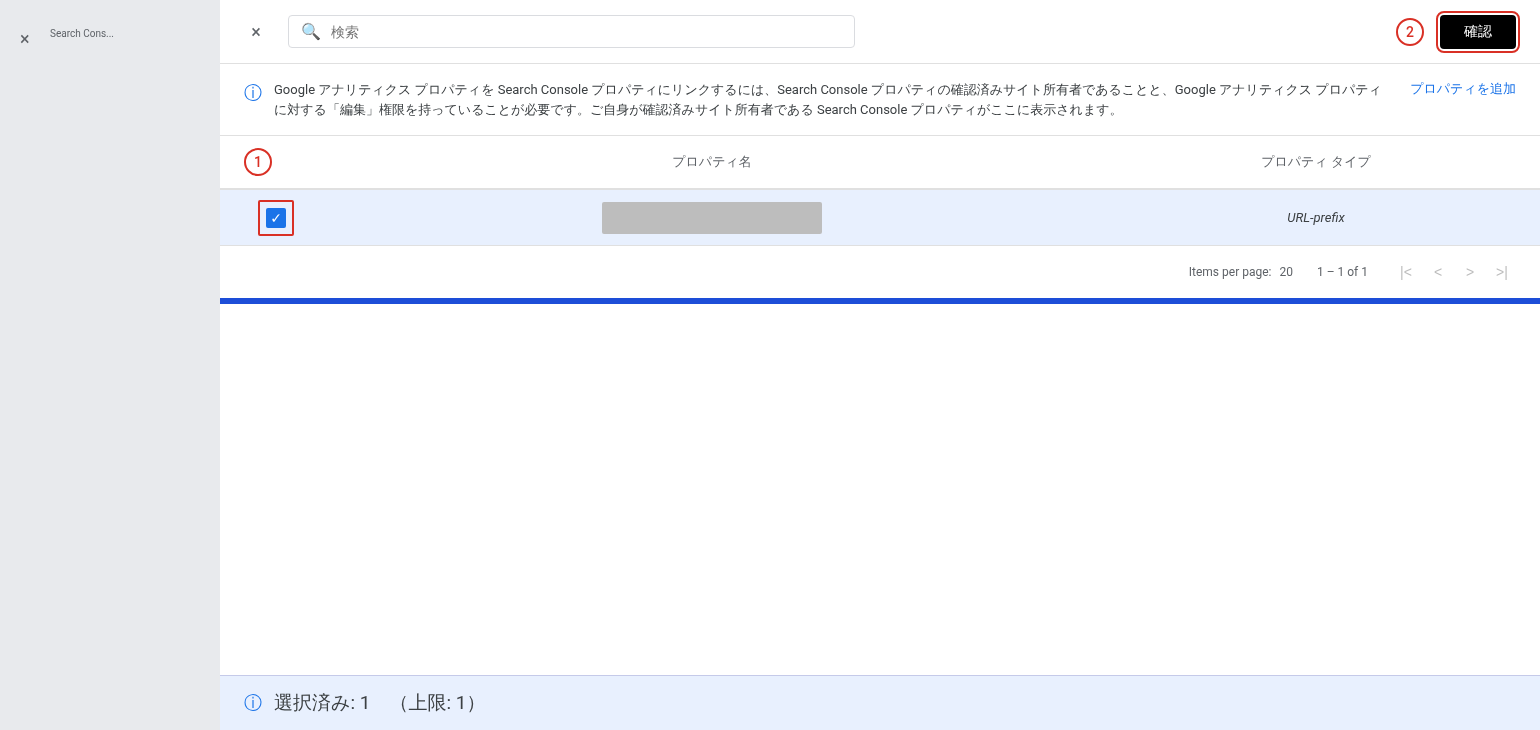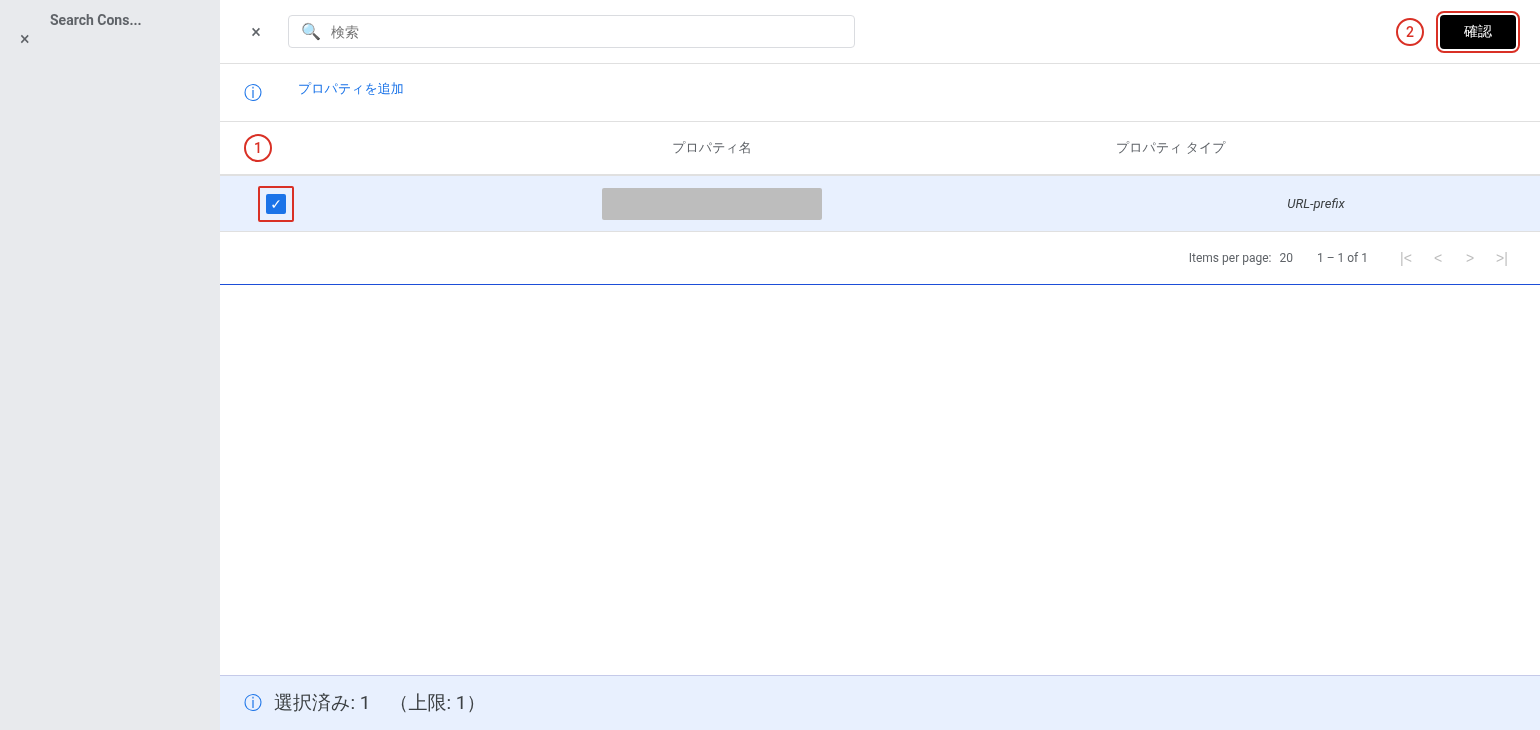--- a/index.html
+++ b/index.html
@@ -24,27 +24,26 @@
     .sidebar-close-btn {
       position: absolute;
       top: 28px;
       left: 20px;
       font-size: 18px;
       color: #5f6368;
       cursor: pointer;
     }
     .sidebar-title {
       position: absolute;
-      top: 12px;
+      top: 28px;
       left: 50px;
-      font-size: 14px;
+      font-size: 10px;
       color: #5f6368;
       white-space: nowrap;
       overflow: hidden;
-      font-weight: bold;
     }
 
     
     .dialog-panel {
       flex: 1;
       background: #fff;
       display: flex;
       flex-direction: column;
       height: 730px;
       position: relative;
@@ -189,20 +188,21 @@
       font-size: 13px;
       color: #5f6368;
       font-weight: 500;
       text-align: center;
     }
     .col-property-type {
       width: 400px;
       font-size: 13px;
       color: #5f6368;
       font-weight: 500;
+      text-align: center;
     }
 
     .table-row {
       display: flex;
       align-items: center;
       padding: 8px 24px;
       background: #e8f0fe;
       border-bottom: 1px solid #e0e0e0;
       min-height: 56px;
     }
@@ -257,21 +257,21 @@
     }
 
     
     .pagination-row {
       display: flex;
       align-items: center;
       justify-content: flex-end;
       padding: 12px 24px;
       font-size: 12px;
       color: #5f6368;
-      border-bottom: 1px solid #1d4ed8;
+      border-bottom: 6px solid #1d4ed8;
       background: #fff;
     }
     .pagination-label {
       margin-right: 8px;
     }
     .pagination-count {
       margin-right: 24px;
       font-weight: 400;
     }
     .pagination-nav {
@@ -331,20 +331,21 @@
       <span class="search-icon">🔍</span>
       <input class="search-input" type="text" placeholder="検索" style="">
     </div>
     <div class="header-spacer"></div>
     <div class="step-badge">2</div>
     <button class="confirm-btn">確認</button>
   </div>
 
   <div class="info-banner">
     <span class="info-icon">ⓘ</span>
+    <div class="info-text">Google アナリティクス プロパティを Search Console プロパティにリンクするには、Search Console プロパティの確認済みサイト所有者であることと、Google アナリティクス プロパティに対する「編集」権限を持っていることが必要です。ご自身が確認済みサイト所有者である Search Console プロパティがここに表示されます。</div>
     <a class="add-property-link">プロパティを追加</a>
   </div>
 
   <div class="table-area">
 
     <div class="table-header">
       <div class="col-checkbox">
         <span class="col-step-badge">1</span>
       </div>
       <div class="col-property-name">プロパティ名</div>

